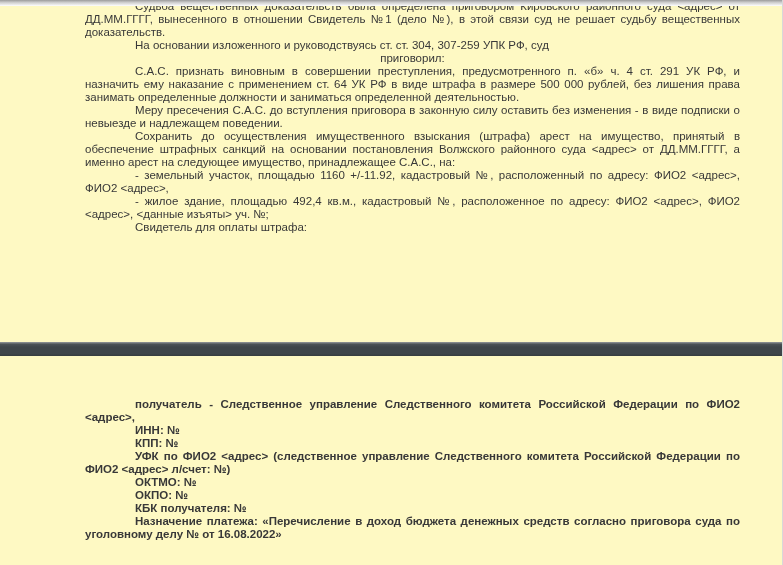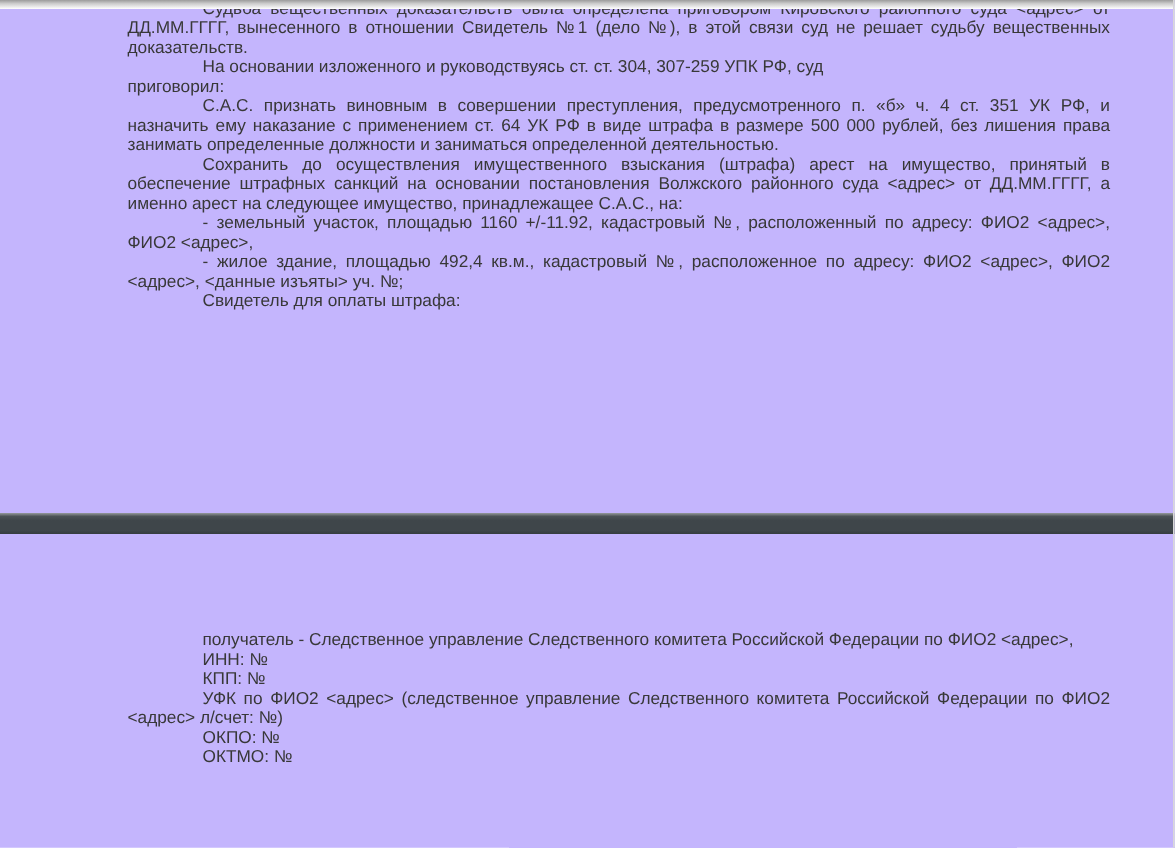--- a/index.html
+++ b/index.html
@@ -3,69 +3,72 @@
 <meta charset="utf-8">
 <style>
   html, body { margin: 0; padding: 0; }
   body {
     width: 783px; height: 565px;
     background: #ffffff;
     overflow: hidden;
     position: relative;
     font-family: "Liberation Sans", sans-serif;
   }
-  .viewport { position: absolute; inset: 0; background: #c4b5fd; }
+  .viewport { position: absolute; inset: 0; background: #fef9c3; }
   .top-shadow {
     position: absolute; top: 0; left: 0; right: 0; height: 6px;
     background: linear-gradient(180deg, #9b9b9b 0%, #cccccc 40%, #ffffff 100%);
     pointer-events: none;
   }
   .right-edge {
     position: absolute; top: 0; right: 0; width: 1px; height: 100%;
     background: #d8d8d8;
   }
   .page {
     position: absolute; left: 85px; width: 655px;
     color: #383838;
     font-size: 11.5px; line-height: 13px;
     letter-spacing: 0;
   }
   .page-1 { top: 0; }
-  .page-2 { top: 421px; }
+  .page-2 { top: 398px; font-weight: bold; }
   .page p { margin: 0; text-align: justify; text-indent: 50px; }
-  .page p.center { text-indent: 0; }
+  .page p.center { text-align: center; text-indent: 0; }
   .page-separator {
     position: absolute; left: 0; top: 342px; width: 783px; height: 14px;
     background: linear-gradient(180deg,
       #969a9c 0%, #4c5356 16%, #3f464a 36%, #3f464a 82%, #363d40 100%);
   }
 </style>
 </head>
 <body>
 
 <div class="viewport">
 
   <div class="page page-1">
     <p>Судьба вещественных доказательств была определена приговором Кировского районного суда &lt;адрес&gt; от ДД.ММ.ГГГГ, вынесенного в отношении Свидетель №1 (дело №), в этой связи суд не решает судьбу вещественных доказательств.</p>
     <p>На основании изложенного и руководствуясь ст. ст. 304, 307-259 УПК РФ, суд</p>
     <p class="center">приговорил:</p>
-    <p>С.А.С. признать виновным в совершении преступления, предусмотренного п. «б» ч. 4 ст. 351 УК РФ, и назначить ему наказание с применением ст. 64 УК РФ в виде штрафа в размере 500 000 рублей, без лишения права занимать определенные должности и заниматься определенной деятельностью.</p>
+    <p>С.А.С. признать виновным в совершении преступления, предусмотренного п. «б» ч. 4 ст. 291 УК РФ, и назначить ему наказание с применением ст. 64 УК РФ в виде штрафа в размере 500 000 рублей, без лишения права занимать определенные должности и заниматься определенной деятельностью.</p>
+    <p>Меру пресечения С.А.С. до вступления приговора в законную силу оставить без изменения - в виде подписки о невыезде и надлежащем поведении.</p>
     <p>Сохранить до осуществления имущественного взыскания (штрафа) арест на имущество, принятый в обеспечение штрафных санкций на основании постановления Волжского районного суда &lt;адрес&gt; от ДД.ММ.ГГГГ, а именно арест на следующее имущество, принадлежащее С.А.С., на:</p>
     <p>- земельный участок, площадью 1160 +/-11.92, кадастровый №, расположенный по адресу: ФИО2 &lt;адрес&gt;, ФИО2 &lt;адрес&gt;,</p>
     <p>- жилое здание, площадью 492,4 кв.м., кадастровый №, расположенное по адресу: ФИО2 &lt;адрес&gt;, ФИО2 &lt;адрес&gt;, &lt;данные изъяты&gt; уч. №;</p>
     <p>Свидетель для оплаты штрафа:</p>
   </div>
 
   <div class="page-separator"></div>
 
   <div class="page page-2">
     <p>получатель - Следственное управление Следственного комитета Российской Федерации по ФИО2 &lt;адрес&gt;,</p>
     <p>ИНН: №</p>
     <p>КПП: №</p>
     <p>УФК по ФИО2 &lt;адрес&gt; (следственное управление Следственного комитета Российской Федерации по ФИО2 &lt;адрес&gt; л/счет: №)</p>
+    <p>ОКТМО: №</p>
     <p>ОКПО: №</p>
-    <p>ОКТМО: №</p>
+    <p>КБК получателя: №</p>
+    <p>Назначение платежа: «Перечисление в доход бюджета денежных средств согласно приговора суда по уголовному делу № от 16.08.2022»</p>
   </div>
 
   <div class="top-shadow"></div>
   <div class="right-edge"></div>
 
 </div>
 
 </body></html>

